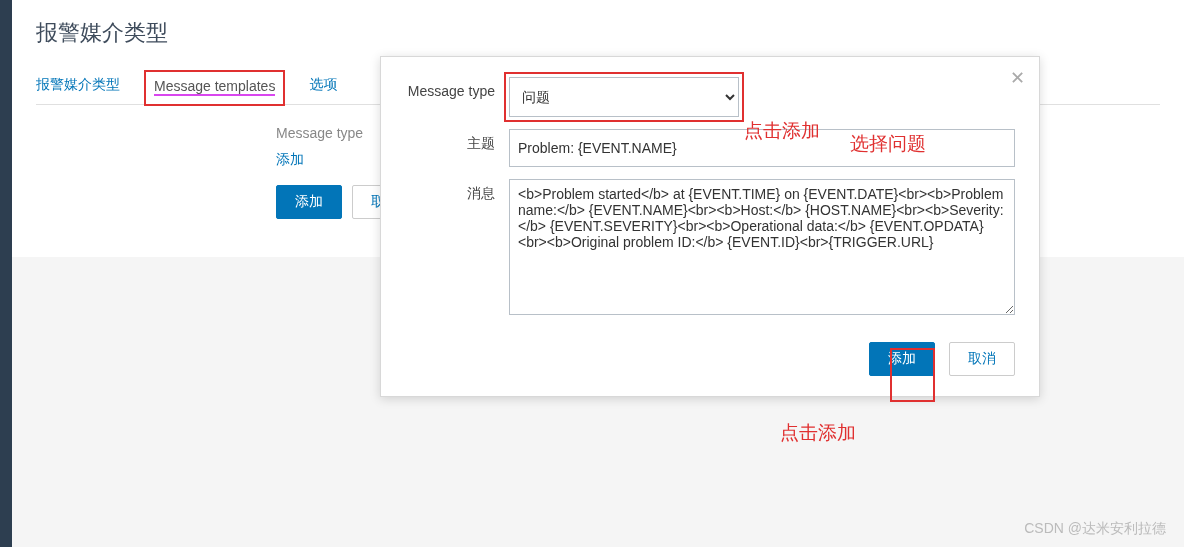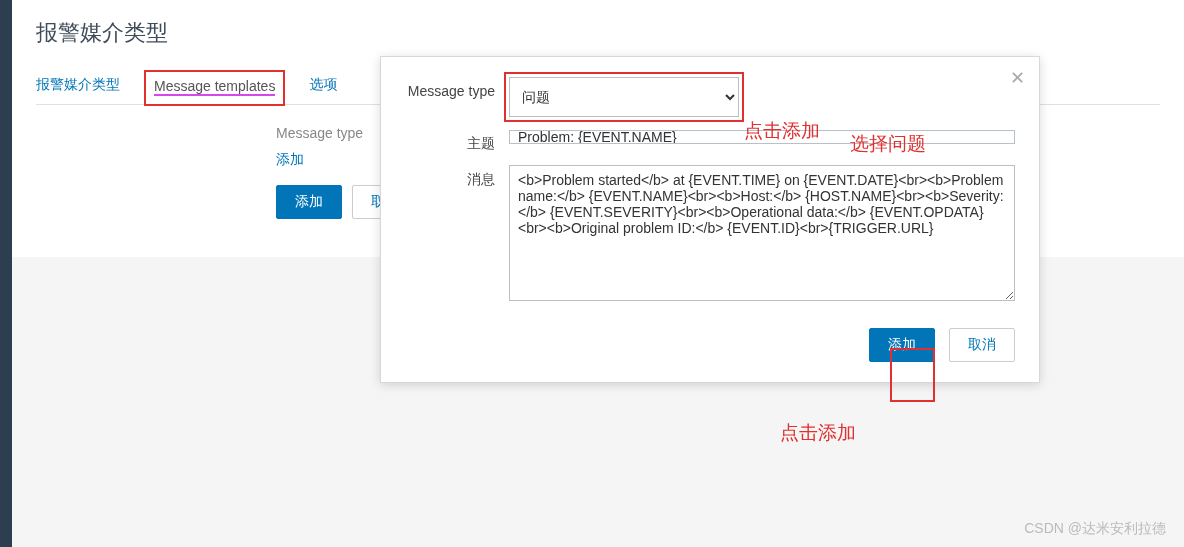--- a/index.html
+++ b/index.html
@@ -103,21 +103,21 @@
 .field-control { flex: 1; }
 select.ctl, input.ctl {
   border: 1px solid #b8c0c8;
   padding: 6px 8px;
   font-size: 14px;
   color: #333;
   background: #fff;
   font-family: inherit;
 }
 select.ctl { width: 230px; height: 40px; }
-input.ctl { width: 100%; height: 14px; }
+input.ctl { width: 100%; height: 38px; }
 textarea.ctl {
   border: 1px solid #b8c0c8;
   padding: 6px 8px;
   font-size: 14px;
   color: #333;
   width: 100%;
   height: 136px;
   font-family: inherit;
   resize: both;
 }

